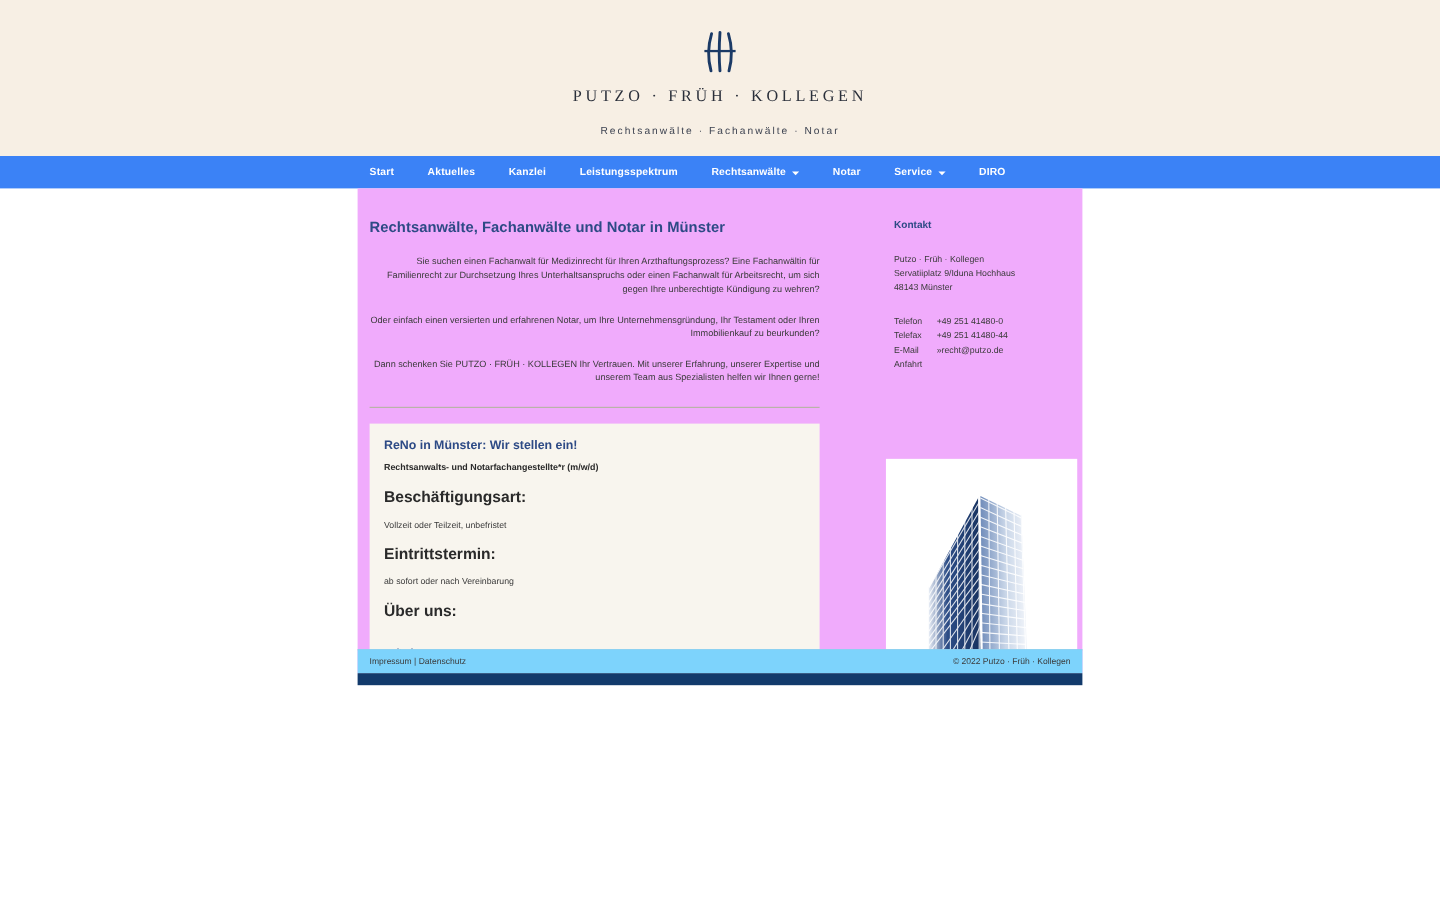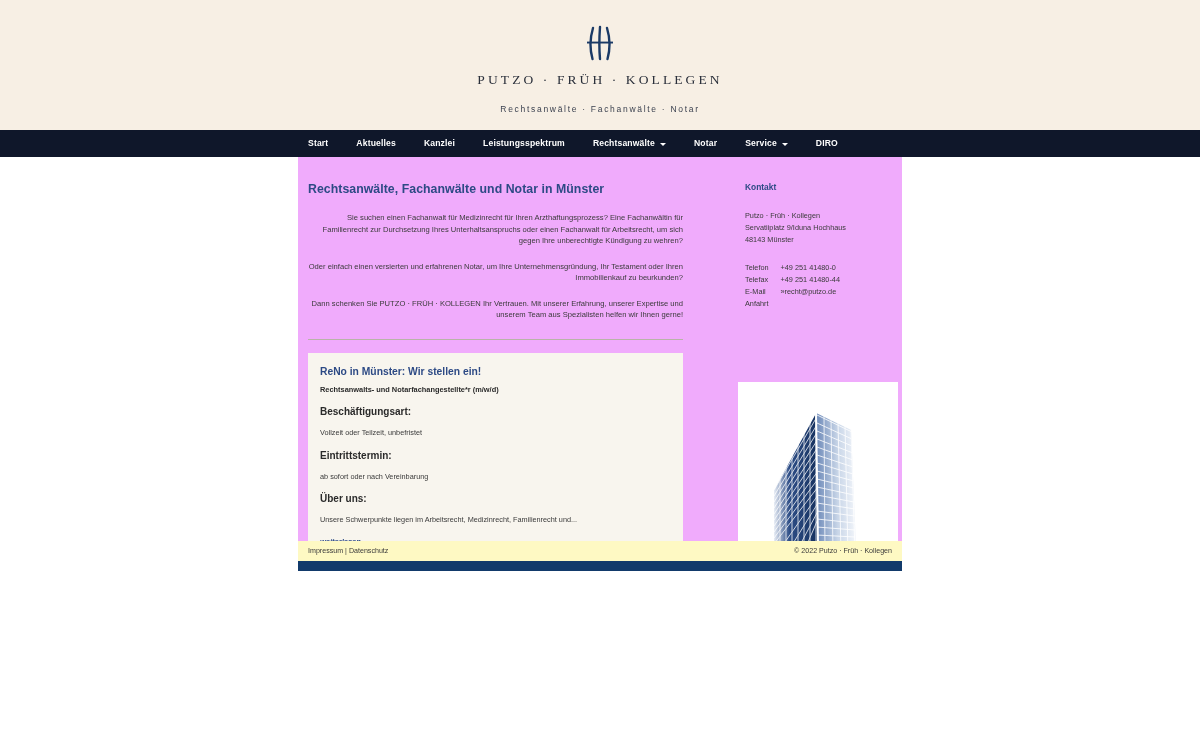--- a/index.html
+++ b/index.html
@@ -61,21 +61,21 @@
     font-weight: 400;
     white-space: nowrap;
   }
 
   
   .navbar {
     position: absolute;
     left: 0; top: 130px;
     width: 1200px;
     height: 27px;
-    background: #0f172a;
+    background: #3b82f6;
     display: flex;
     align-items: flex-start;
     padding-left: 298px;
   }
   .nav-item {
     color: #ffffff;
     font-size: 8.6px;
     font-weight: 700;
     letter-spacing: 0.15px;
     text-decoration: none;
@@ -160,21 +160,21 @@
     line-height: 1.3;
   }
   .job-strong {
     font-size: 7.4px;
     font-weight: 700;
     color: #2a2a2a;
     margin: 0 0 10px 0;
     line-height: 1.4;
   }
   .job-label {
-    font-size: 10px;
+    font-size: 13px;
     font-weight: 700;
     color: #2a2a2a;
     margin: 10px 0 8px 0;
     line-height: 1.4;
   }
   .job-text {
     font-size: 7.3px;
     color: #3a3a3a;
     margin: 0;
     line-height: 1.55;
@@ -245,21 +245,21 @@
     width: 604px;
     height: 1px;
     background: #c9c4ba;
   }
   .footer {
     position: absolute;
     left: 298px;
     top: 541px;
     width: 604px;
     height: 20px;
-    background: #fef9c3;
+    background: #7dd3fc;
   }
   .footer-left {
     position: absolute;
     left: 10px;
     top: 6px;
     font-size: 7.1px;
     color: #3a3a3a;
     white-space: nowrap;
   }
   .footer-right {
@@ -341,21 +341,20 @@
         <h2 class="job-title">ReNo in Münster: Wir stellen ein!</h2>
         <p class="job-strong">Rechtsanwalts- und Notarfachangestellte*r (m/w/d)</p>
 
         <p class="job-label">Beschäftigungsart:</p>
         <p class="job-text">Vollzeit oder Teilzeit, unbefristet</p>
 
         <p class="job-label">Eintrittstermin:</p>
         <p class="job-text">ab sofort oder nach Vereinbarung</p>
 
         <p class="job-label">Über uns:</p>
-        <p class="job-text">Unsere Schwerpunkte liegen im Arbeitsrecht, Medizinrecht, Familienrecht und...</p>
 
         <a class="more-link" href="#">weiterlesen</a>
       </div>
     </div>
 
     <aside class="col-side">
       <h2 class="side-title">Kontakt</h2>
       <div class="addr-block">
         <div class="addr-line">Putzo · Früh · Kollegen</div>
         <div class="addr-line">Servatiiplatz 9/Iduna Hochhaus</div>

